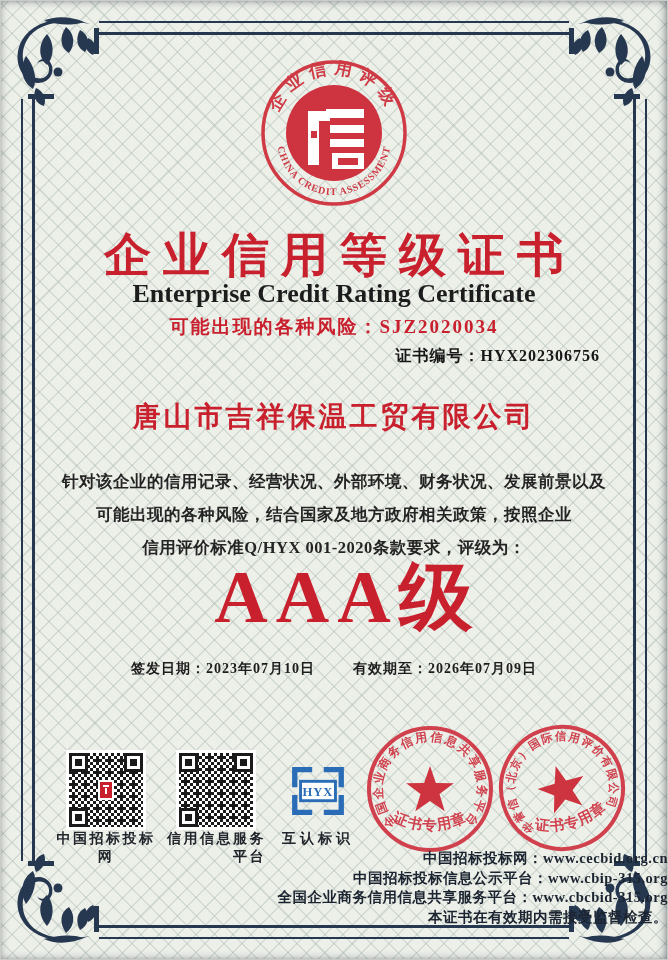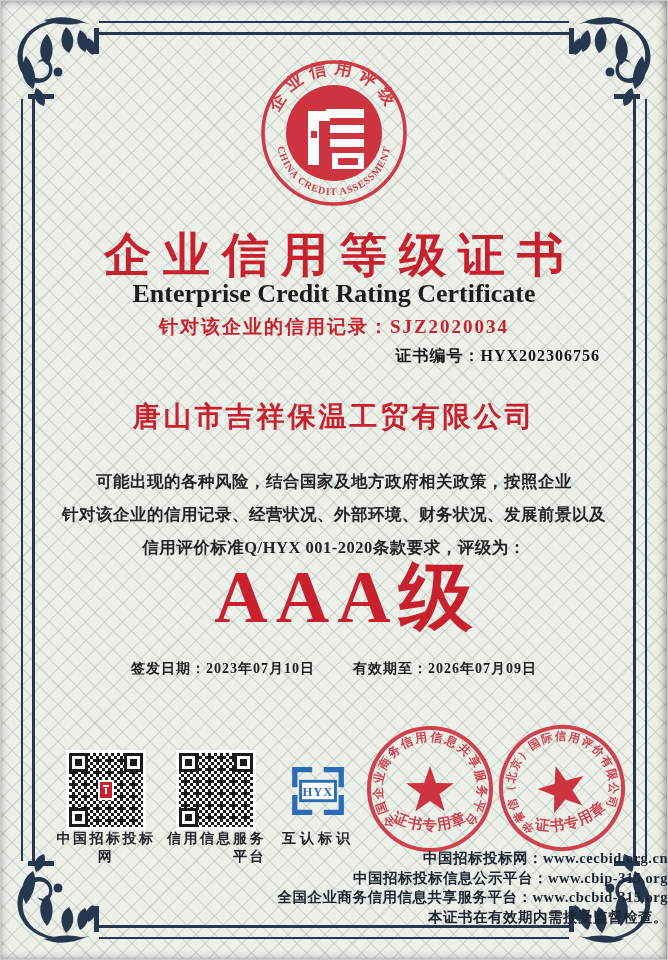--- a/index.html
+++ b/index.html
@@ -95,28 +95,28 @@
       <rect x="76" y="72" width="34" height="8"></rect>
       <rect x="76" y="86" width="34" height="8"></rect>
       <rect x="78" y="100" width="32" height="16"></rect>
     </g>
     <rect x="57" y="78" width="6" height="7" fill="#ce3340"></rect>
     <rect x="84" y="105" width="20" height="7" fill="#ce3340"></rect>
   </svg>
 
   <div class="abs ctr title">企业信用等级证书</div>
   <div class="abs ctr subtitle">Enterprise Credit Rating Certificate</div>
-  <div class="abs ctr filing"><span>针对该企业的信用记录：</span><span>SJZ2020034</span></div>
+  <div class="abs ctr filing"><span>可能出现的各种风险：</span><span>SJZ2020034</span></div>
   <div class="abs certno"><span>证书编号：</span><span>HYX202306756</span></div>
 
   <div class="abs ctr company">唐山市吉祥保温工贸有限公司</div>
 
   <div class="abs statement">
+    <div>针对该企业的信用记录、经营状况、外部环境、财务状况、发展前景以及</div>
     <div>可能出现的各种风险，结合国家及地方政府相关政策，按照企业</div>
-    <div>针对该企业的信用记录、经营状况、外部环境、财务状况、发展前景以及</div>
     <div>信用评价标准Q/HYX 001-2020条款要求，评级为：</div>
   </div>
 
   <div class="abs ctr rating">AAA级</div>
 
   <div class="abs dates">
     <div><span>签发日期：</span><span>2023年07月10日</span></div>
     <div><span>有效期至：</span><span>2026年07月09日</span></div>
   </div>
 

